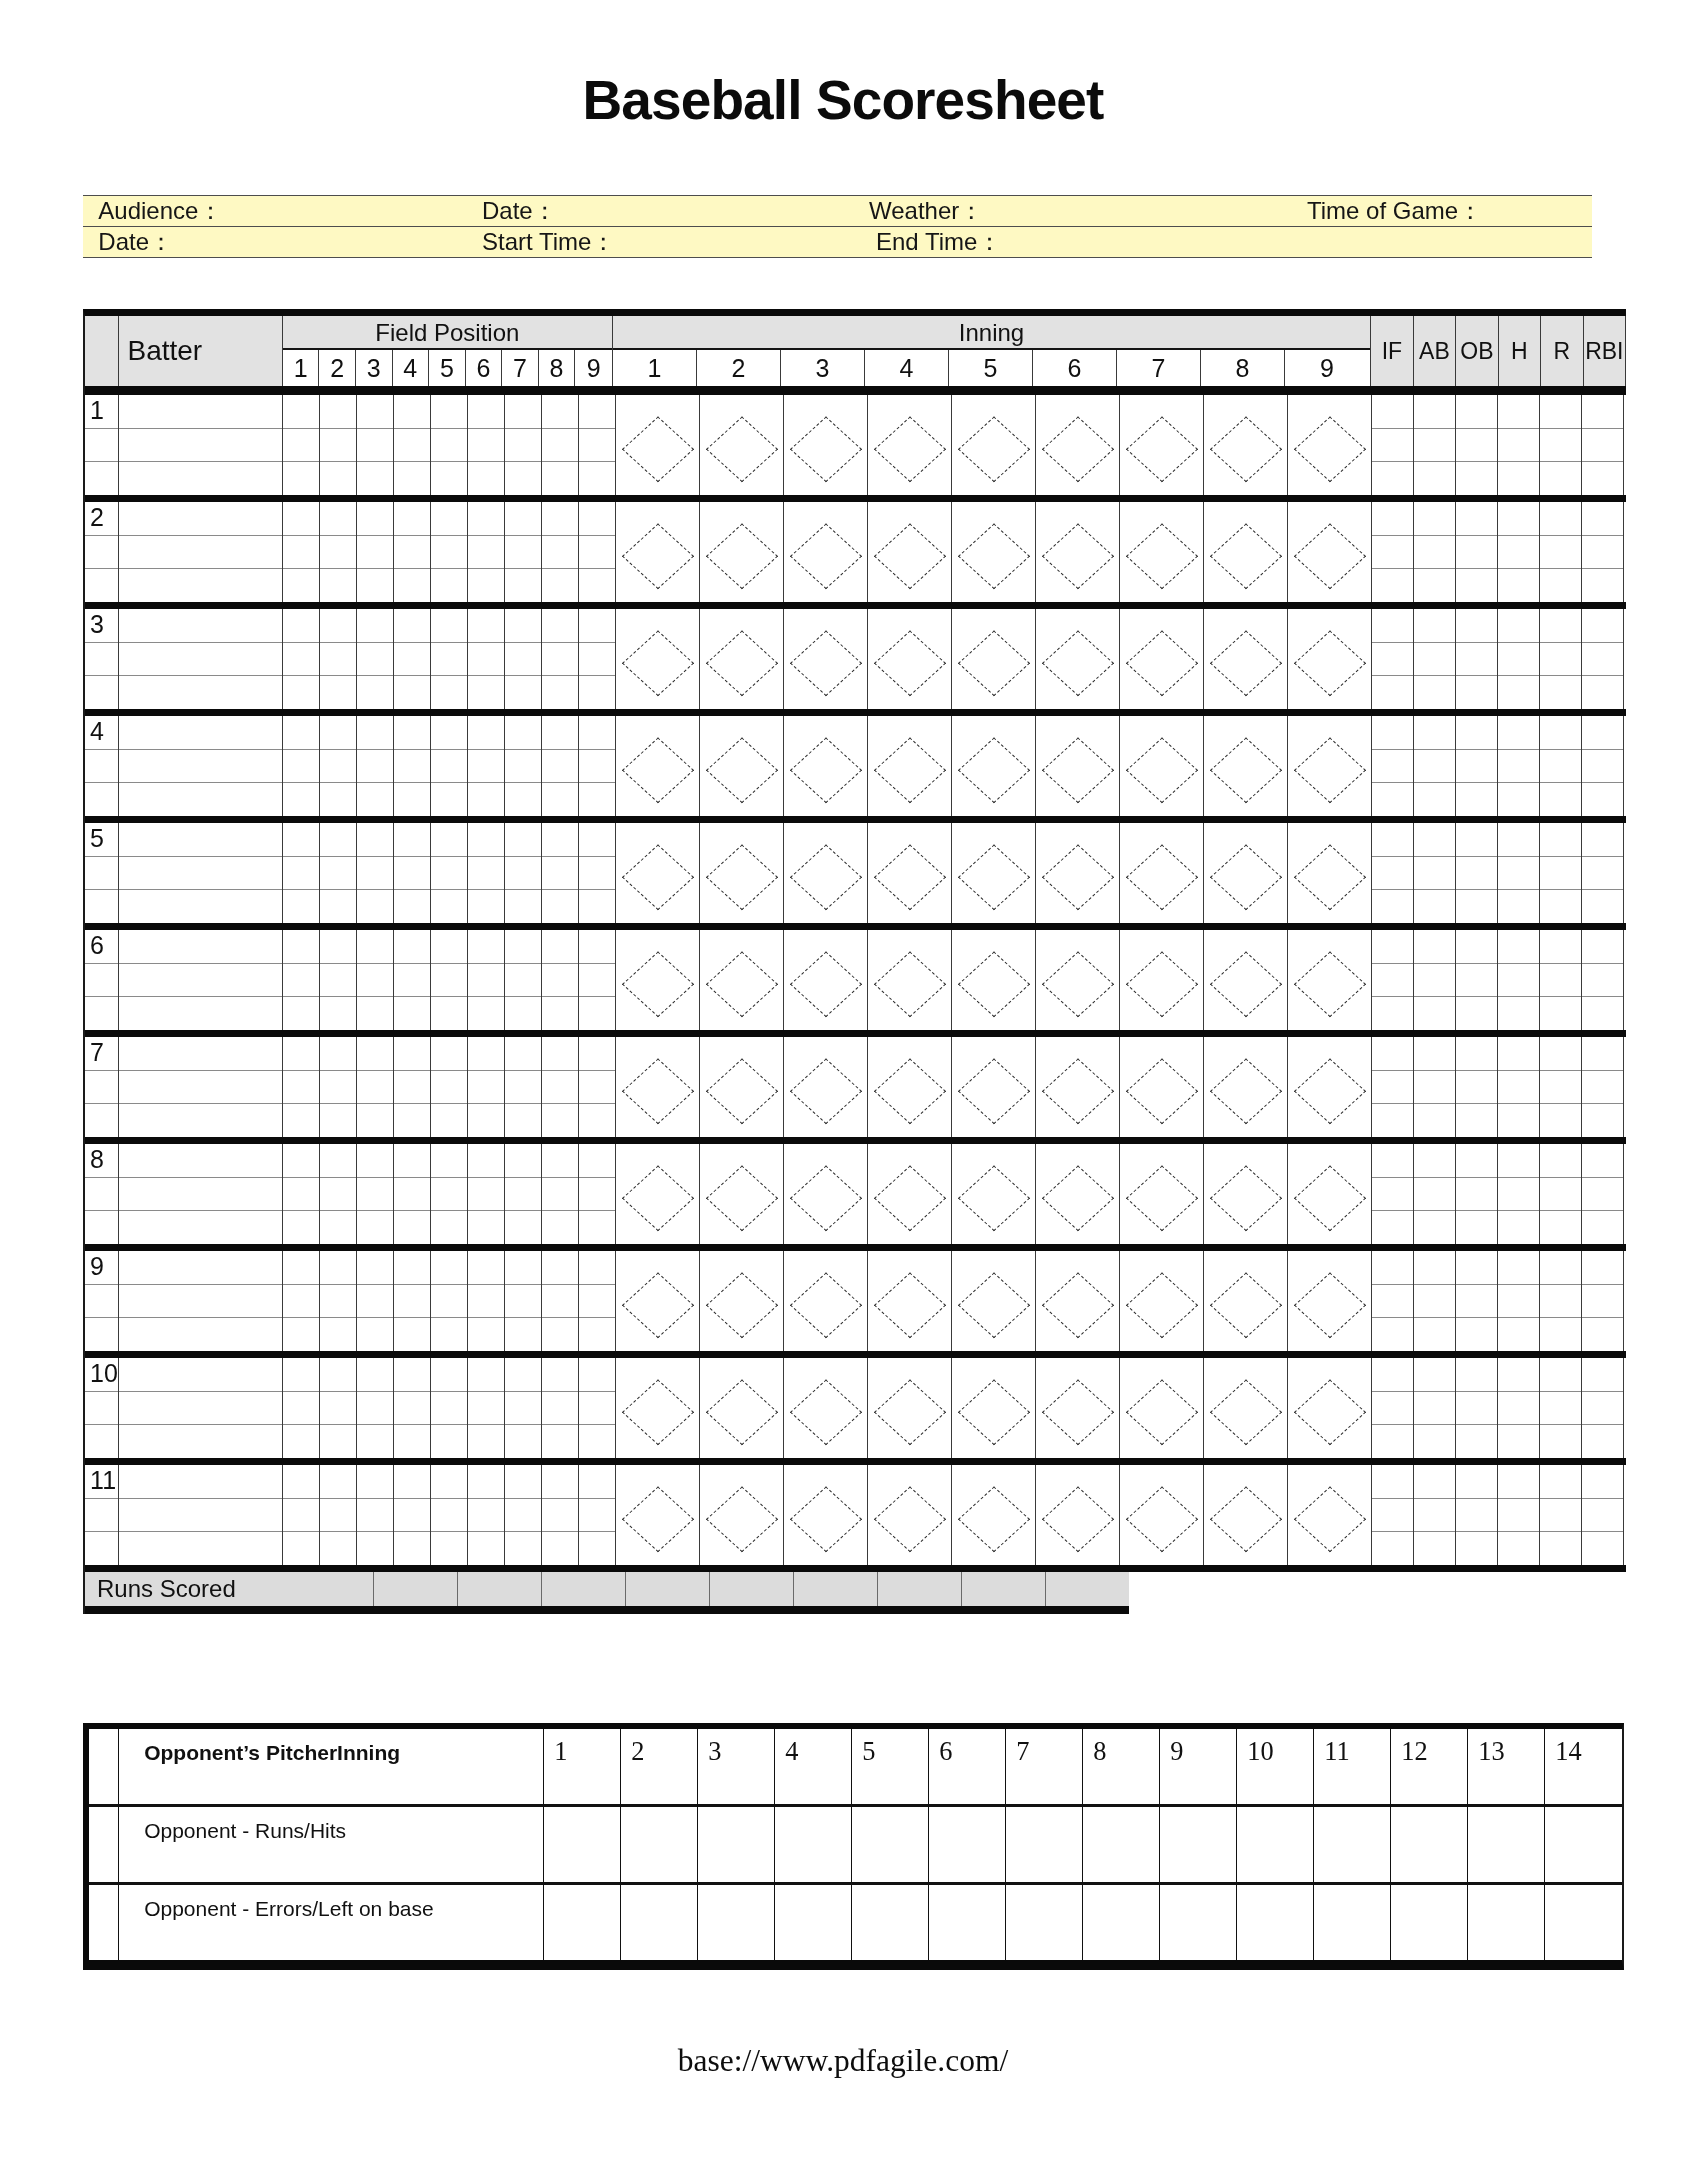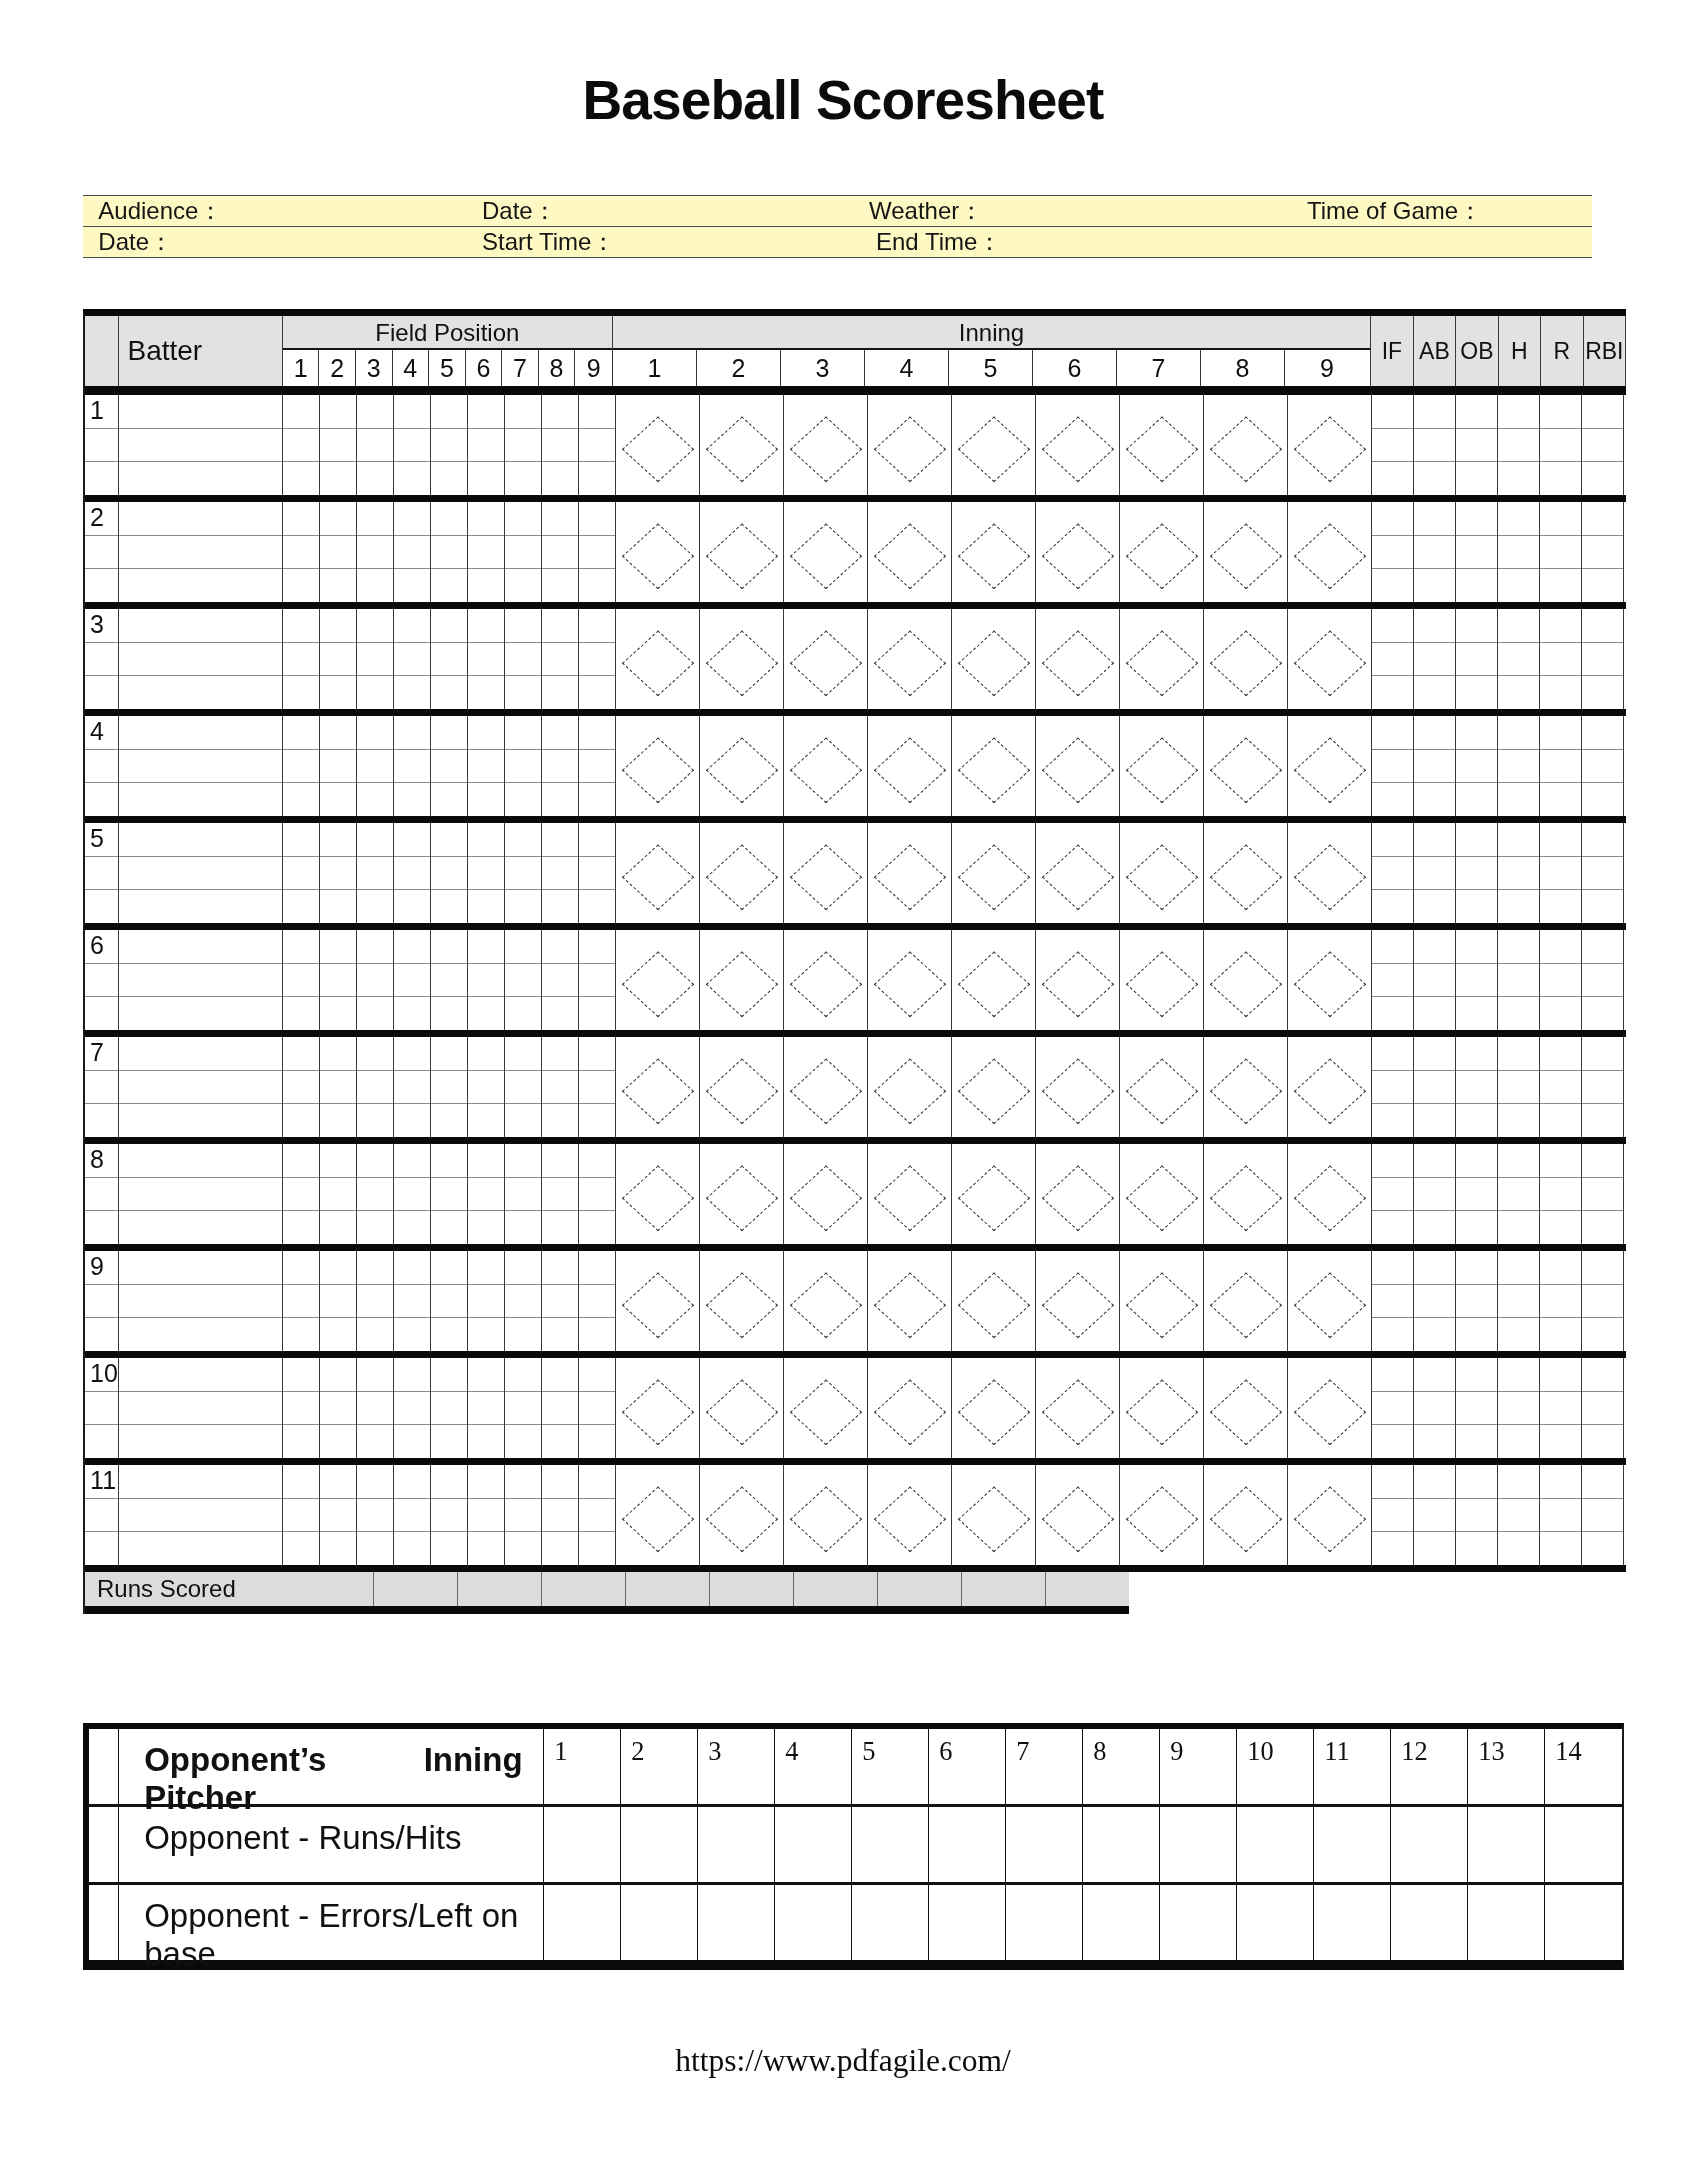--- a/index.html
+++ b/index.html
@@ -62,21 +62,21 @@
   .runs-cell{width:84px;box-sizing:border-box;border-left:1.7px solid #6a6a6a;}
 
   
   .bottom-table{position:absolute;left:83px;top:1723px;width:1541px;box-sizing:border-box;
                 border-top:6.8px solid #0a0a0a;border-bottom:10.2px solid #0a0a0a;
                 border-left:6.8px solid #0a0a0a;border-right:2.6px solid #1a1a1a;}
   .bt-row{display:flex;height:75px;border-bottom:3.4px solid #111;}
   .bt-row:last-child{border-bottom:none;}
   .bt-narrow{width:30px;box-sizing:border-box;border-right:1.7px solid #111;}
   .bt-label{width:431px;box-sizing:border-box;border-right:1.7px solid #111;
-            padding:12px 20.4px 0 25.6px;font-size:33px;display:flex;justify-content:space-between;gap:46px;}
+            padding:12px 20.4px 0 25.6px;font-size:21px;display:flex;justify-content:flex-start;}
   .bt-label .bold{font-weight:bold;}
   .bt-cell{width:77px;box-sizing:border-box;border-right:1.7px solid #111;
            font-family:"Liberation Serif",serif;font-size:26.4px;padding:6.8px 0 0 10.2px;}
   .bt-row .bt-cell:last-child{border-right:none;}
 
   
   .footer{position:absolute;top:2043px;left:0;width:100%;text-align:center;
           font-family:"Liberation Serif",serif;font-size:31.5px;color:#0d0d0d;}
 </style>
 </head>
@@ -1502,16 +1502,16 @@
           <div class="bt-cell"></div>
           <div class="bt-cell"></div>
           <div class="bt-cell"></div>
           <div class="bt-cell"></div>
           <div class="bt-cell"></div>
           <div class="bt-cell"></div>
         </div>
     </div>
   </div>
 
-  <div class="footer">https://www.pdfagile.com/</div>
+  <div class="footer">base://www.pdfagile.com/</div>
 
 </div>
 
 
 </body></html>

